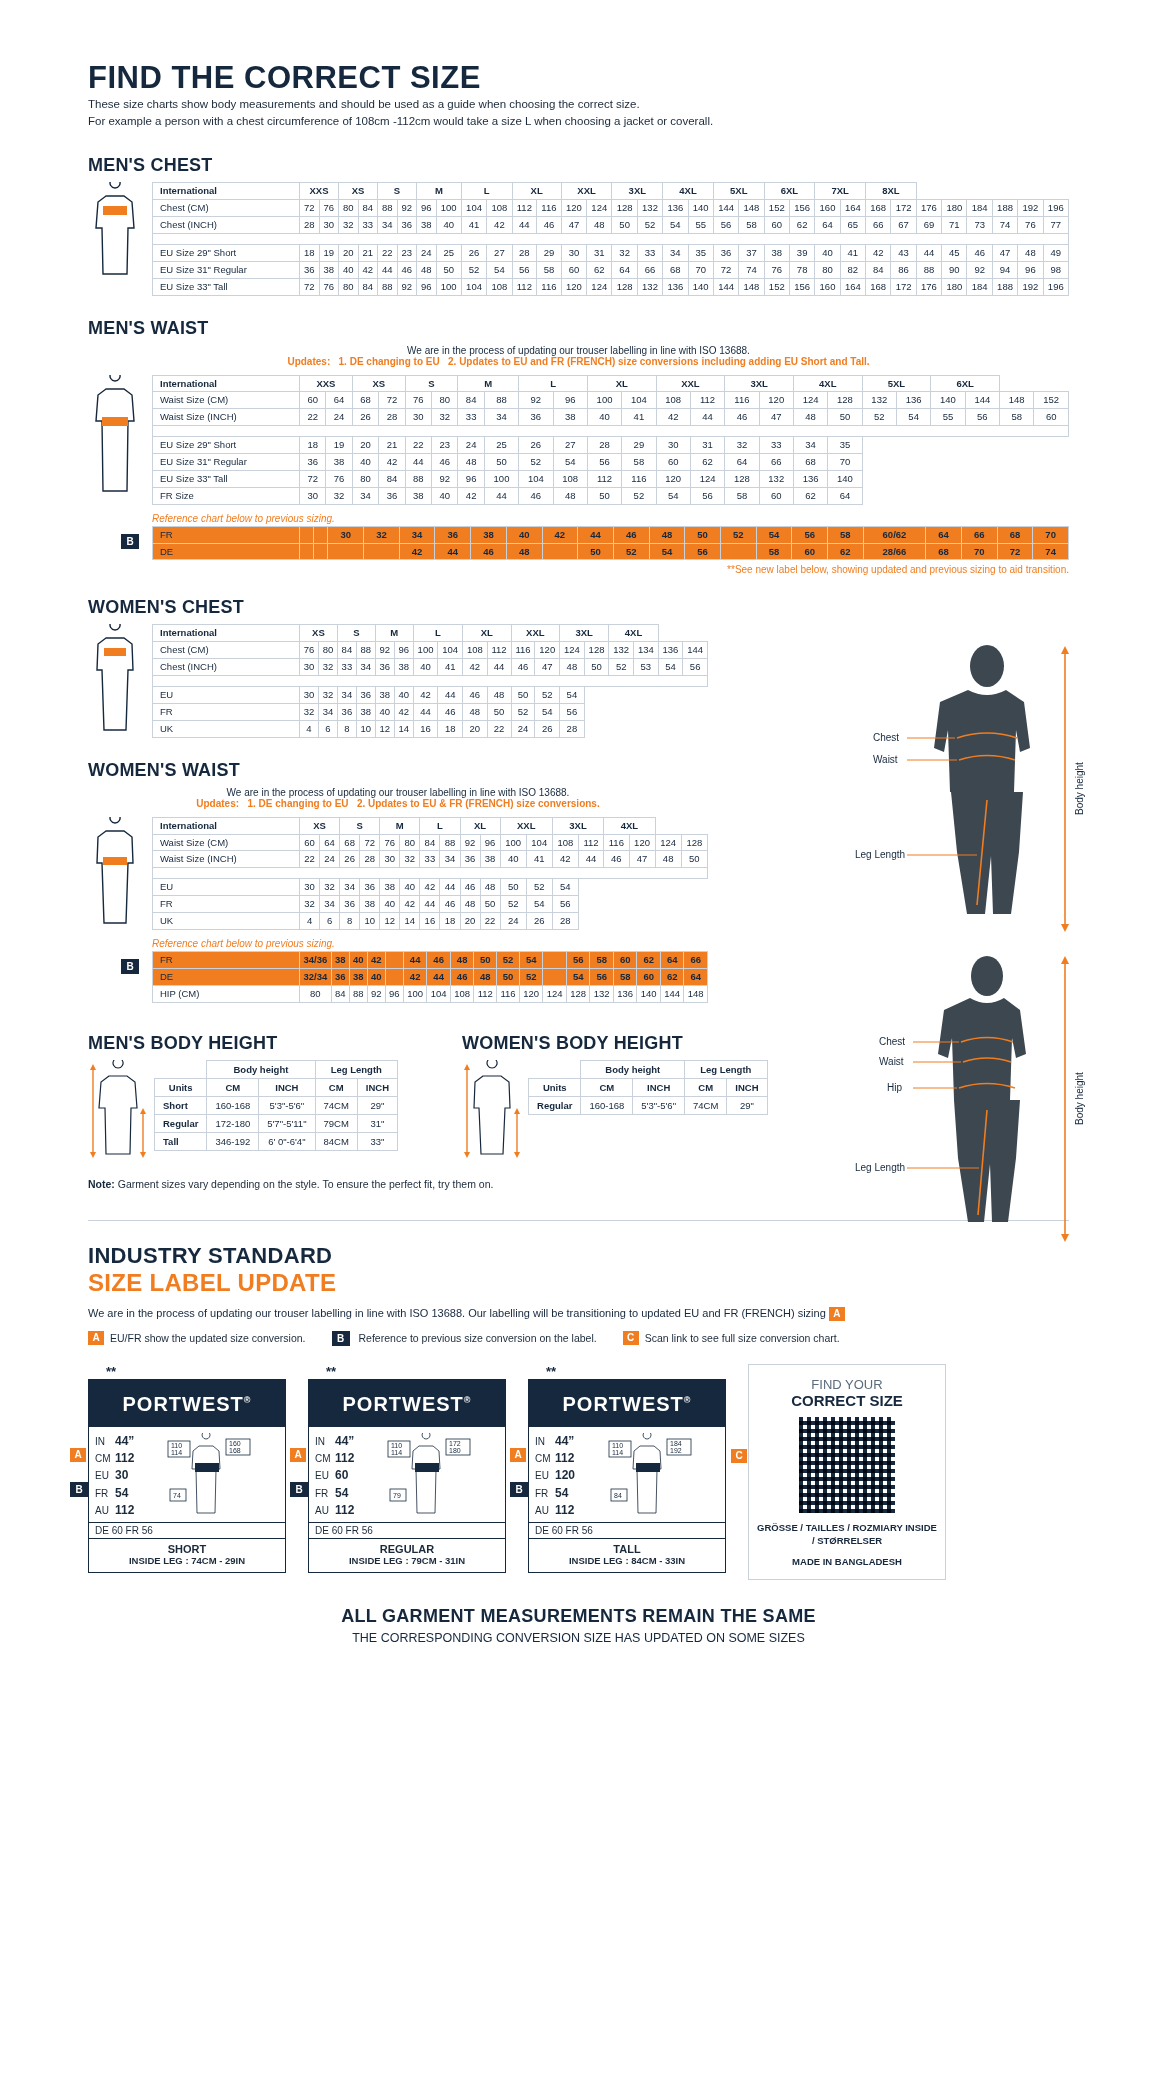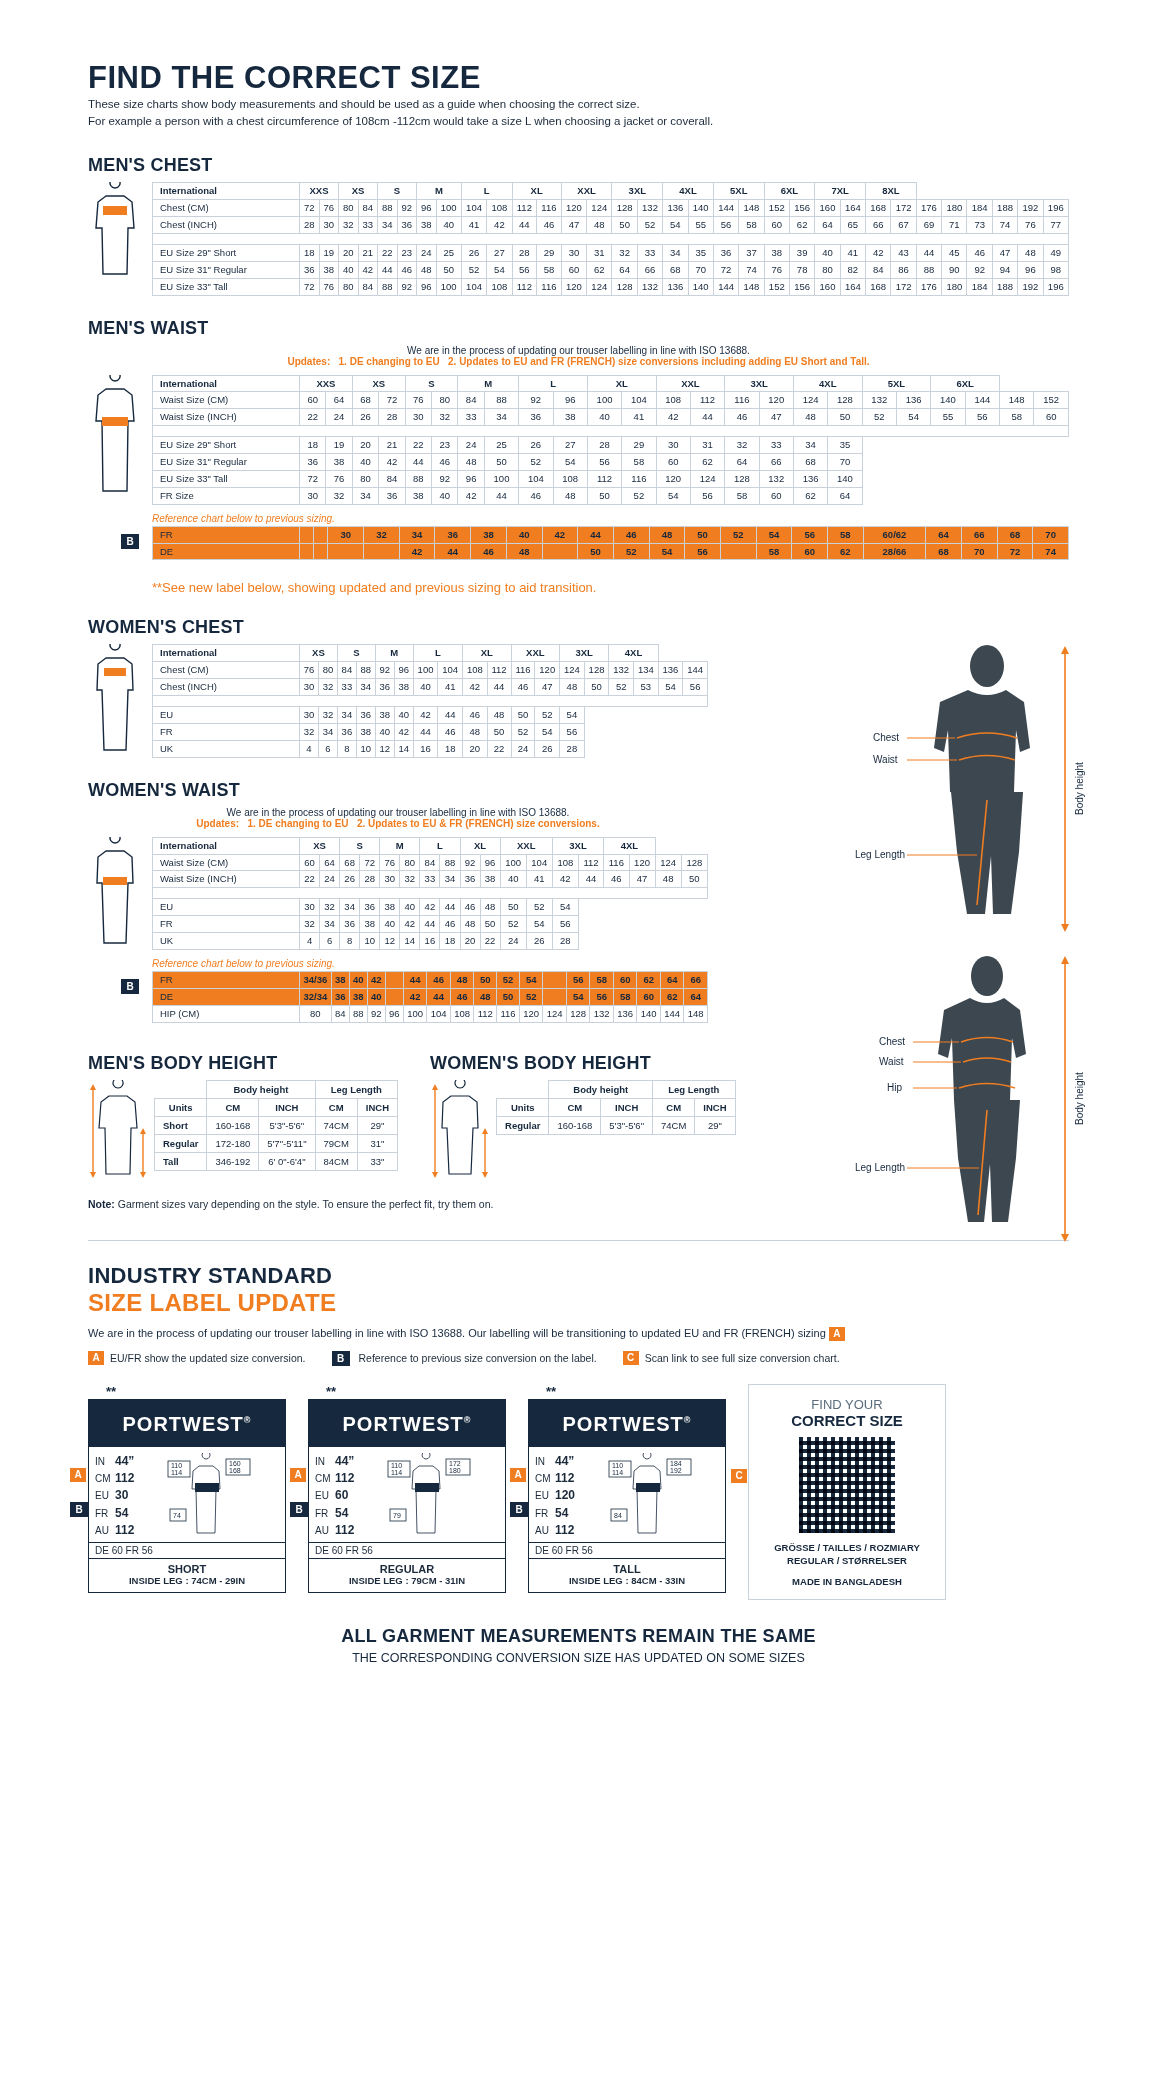--- a/index.html
+++ b/index.html
@@ -13,21 +13,21 @@
   table.sz{border-collapse:collapse;font-size:9.5px;width:100%;}
   table.sz td,table.sz th{border:1px solid #c9d2da;padding:2px 3px;text-align:center;color:#16283d;line-height:1.25;}
   table.sz td.lbl{text-align:left;padding-left:7px;width:136px;font-weight:normal;white-space:nowrap;}
   table.sz tr.head td,table.sz tr.head th{font-weight:bold;}
   .spacer-row td{border-left:1px solid #c9d2da;border-right:1px solid #c9d2da;border-top:none;border-bottom:none;height:6px;}
   .orange{background:#f07d20;color:#fff;font-weight:bold;}
   .orange td{border-color:#f07d20;color:#fff;}
   .updates{font-size:10px;color:#16283d;margin:2px 0 8px 0;text-align:center;}
   .updates b{color:#f07d20;}
   .ital{font-style:italic;color:#f07d20;font-size:10px;margin:8px 0 2px 0;}
-  .rtnote{font-size:13px;color:#f07d20;margin-top:20px;}
+  .rtnote{font-size:10px;color:#f07d20;text-align:right;margin-top:4px;}
   .flexrow{display:flex;align-items:flex-start;gap:10px;}
   .figcol{width:54px;flex:0 0 54px;}
   .tblcol{flex:1;}
   .bbadge{display:inline-block;background:#16283d;color:#fff;font-weight:bold;font-size:10px;width:18px;height:15px;line-height:15px;text-align:center;margin-right:3px;vertical-align:middle;}
   .badge-a{display:inline-block;background:#f07d20;color:#fff;font-weight:bold;font-size:10px;width:16px;height:14px;line-height:14px;text-align:center;text-transform:uppercase;}
   .badge-c{display:inline-block;background:#f07d20;color:#fff;font-weight:bold;font-size:10px;width:16px;height:14px;line-height:14px;text-align:center;}
   .legendrow{display:flex;gap:26px;font-size:10.5px;align-items:center;margin:10px 0 18px 0;}
   .legendrow .it{display:flex;gap:6px;align-items:center;}
   .hr{border:none;border-top:1px solid #c9d2da;margin:30px 0 22px 0;}
   h2.ind{font-size:22px;font-weight:bold;color:#16283d;letter-spacing:.3px;margin:0;}
@@ -53,21 +53,21 @@
   .qr{width:96px;height:96px;margin:0 auto 8px auto;background:
      repeating-linear-gradient(90deg,#16283d 0 4px,#fff 4px 8px),
      repeating-linear-gradient(0deg,#16283d 0 4px,#fff 4px 8px);background-blend-mode:multiply;}
   .qr-card .t3{font-size:9.5px;font-weight:bold;color:#16283d;line-height:1.45;}
   .qr-card .t4{font-size:9.5px;font-weight:bold;color:#16283d;margin-top:8px;}
   .bottom-note{text-align:center;margin-top:26px;}
   .bottom-note .b1{font-size:18px;font-weight:bold;color:#16283d;letter-spacing:.3px;}
   .bottom-note .b2{font-size:12.5px;color:#16283d;margin-top:4px;}
   .note-final{font-size:10.5px;margin-top:18px;}
   .note-final b{color:#16283d;}
-  .bh-wrap{display:flex;gap:32px;margin-top:6px;}
+  .bh-wrap{display:flex;gap:64px;margin-top:6px;}
   .bh-block{flex:0 0 auto;}
   table.bh{border-collapse:collapse;font-size:9.5px;}
   table.bh td,table.bh th{border:1px solid #c9d2da;padding:3px 8px;text-align:center;color:#16283d;}
   table.bh td.l{text-align:left;font-weight:bold;}
   .models{position:absolute;right:70px;top:640px;width:250px;}
   .model-fig{position:relative;height:300px;}
   svg{display:block;}
   .cap{font-size:10px;color:#16283d;}
 </style>
 </head>
@@ -1099,21 +1099,21 @@
               <div class="big">TALL</div>
               <div>INSIDE LEG : 84CM - 33IN</div>
             </div>
           </div>
         </div>
         <div class="qr-card" style="position: relative;">
           <span class="badge-c" style="position:absolute;left:-18px;top:84px">C</span>
           <div class="t1">FIND YOUR</div>
           <div class="t2">CORRECT SIZE</div>
           <div class="qr"></div>
-          <div class="t3">GRÖSSE / TAILLES / ROZMIARY REGULAR / STØRRELSER</div>
+          <div class="t3">GRÖSSE / TAILLES / ROZMIARY INSIDE / STØRRELSER</div>
           <div class="t4">MADE IN BANGLADESH</div>
         </div>
       </div>
 
   <div class="bottom-note">
     <div class="b1">ALL GARMENT MEASUREMENTS REMAIN THE SAME</div>
     <div class="b2">THE CORRESPONDING CONVERSION SIZE HAS UPDATED ON SOME SIZES</div>
   </div>
 
 </div>

